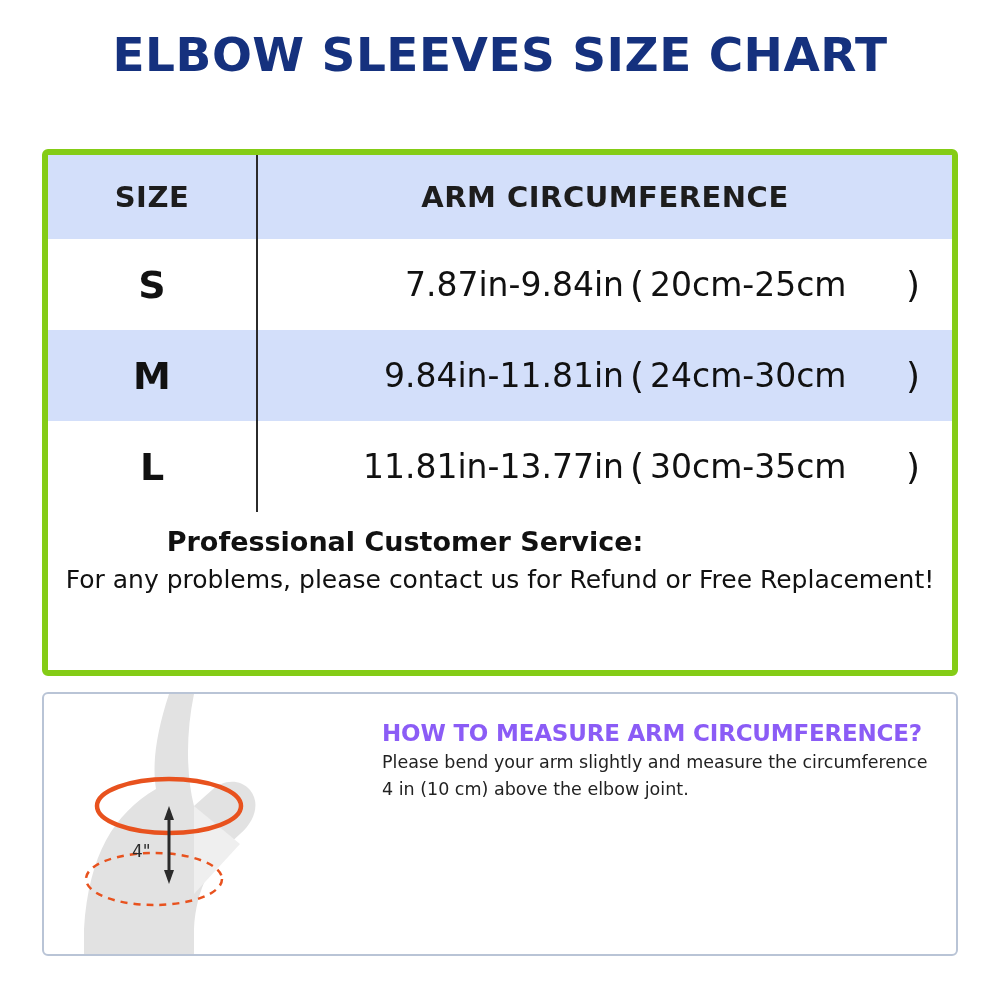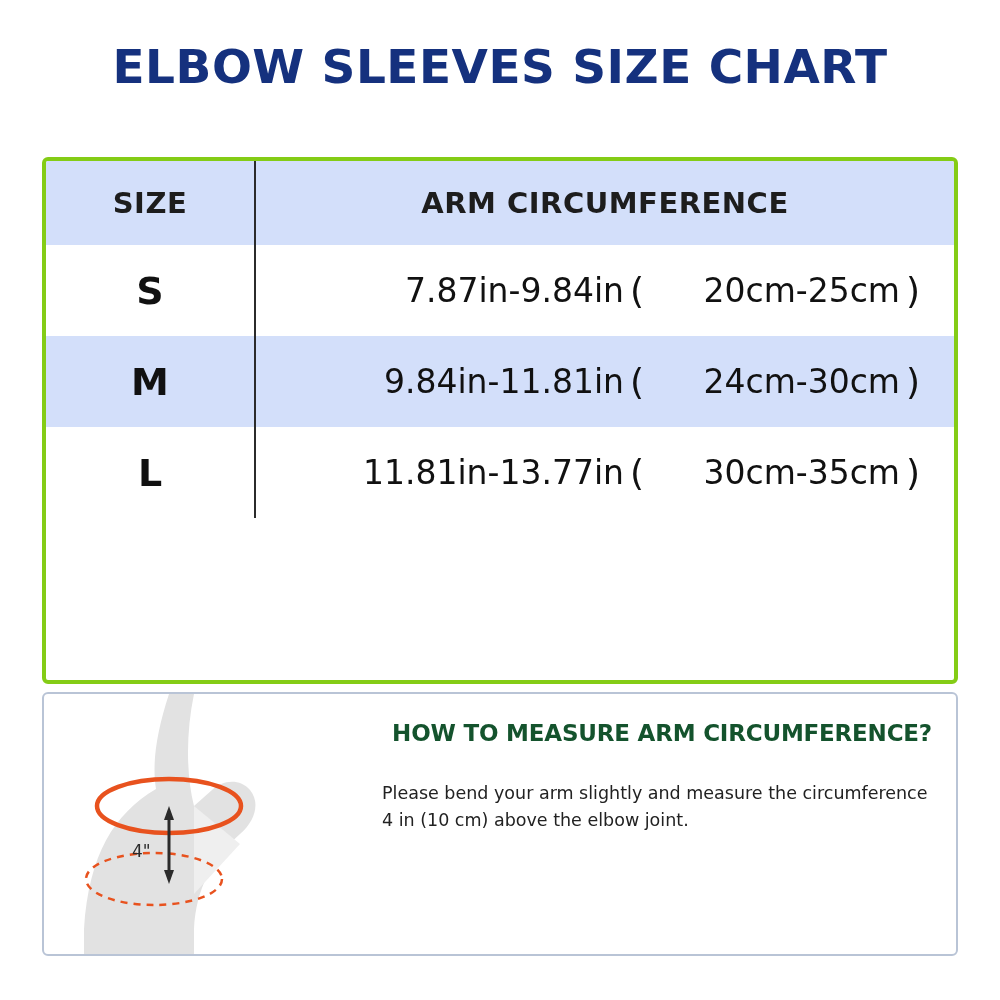--- a/index.html
+++ b/index.html
@@ -21,33 +21,33 @@
     box-sizing: border-box;
   }
 
   
   .title {
     text-align: center;
     color: #15317E;
     font-size: 47px;
     font-weight: bold;
     letter-spacing: 0.5px;
-    padding-top: 42px;
+    padding-top: 30px;
     line-height: 1.05;
     font-family: "DejaVu Sans", sans-serif;
   }
 
   
   .chart-card {
     position: absolute;
     left: 42px;
-    top: 157px;
+    top: 149px;
     width: 916px;
     height: 527px;
-    border: 4px solid #84cc16;
+    border: 6px solid #84cc16;
     border-radius: 6px;
     box-sizing: border-box;
     overflow: hidden;
     background: #fff;
   }
 
   .size-table {
     width: 100%;
     border-collapse: collapse;
     table-layout: fixed;
@@ -111,21 +111,21 @@
     font-size: 36px;
     color: #111;
     width: 26px;
     text-align: center;
     font-family: "DejaVu Sans", sans-serif;
   }
   .cm {
     font-size: 33px;
     color: #111;
     width: 250px;
-    text-align: right;
+    text-align: left;
   }
 
   
   .service {
     padding: 14px 0 0 0;
     text-align: center;
     background: #fff;
   }
   .service-title {
     font-size: 27px;
@@ -159,32 +159,31 @@
     width: 330px;
     position: relative;
     flex: none;
   }
   .measure-text {
     flex: 1;
     padding: 26px 24px 0 8px;
     box-sizing: border-box;
   }
   .measure-heading {
-    color: #14532d;
+    color: #8b5cf6;
     font-weight: bold;
     font-size: 23px;
     letter-spacing: -0.2px;
     font-family: "DejaVu Sans", sans-serif;
-    text-align: right;
   }
   .measure-p {
     font-size: 17.5px;
     color: #222;
     line-height: 1.55;
-    margin-top: 34px;
+    margin-top: 3px;
     font-family: "DejaVu Sans", sans-serif;
   }
 
   .illus-svg {
     position: absolute;
     left: 0;
     top: 0;
   }
 </style>
 </head>
@@ -240,20 +239,24 @@
             <span class="bracket">(</span>
             <span class="cm">30cm-35cm</span>
             <span class="bracket">)</span>
           </div>
         </td>
       </tr>
 
     </tbody>
       </table>
 
+    <div class="service">
+      <div class="service-title">Professional Customer Service:</div>
+      <div class="service-text">For any problems, please contact us for Refund or Free Replacement!</div>
+    </div>
   </div>
 
   <div class="measure-card">
     <div class="measure-illus">
       <svg class="illus-svg" width="330" height="260" viewBox="0 0 330 260">
 
         <path d="M125 0 C 112 40, 108 70, 112 95 C 70 120, 45 160, 40 235 L 40 260 L 150 260 L 150 235 C 152 195, 168 165, 196 140 C 212 126, 216 108, 206 96 C 196 84, 178 86, 168 96 L 150 112 C 142 80, 142 38, 150 0 Z" fill="#e2e2e2"></path>
         <path d="M150 112 L 196 150 L 150 200 Z" fill="#efefef"></path>
 
         <ellipse cx="110" cy="185" rx="68" ry="26" fill="none" stroke="#E8521E" stroke-width="2.5" stroke-dasharray="7 6"></ellipse>

